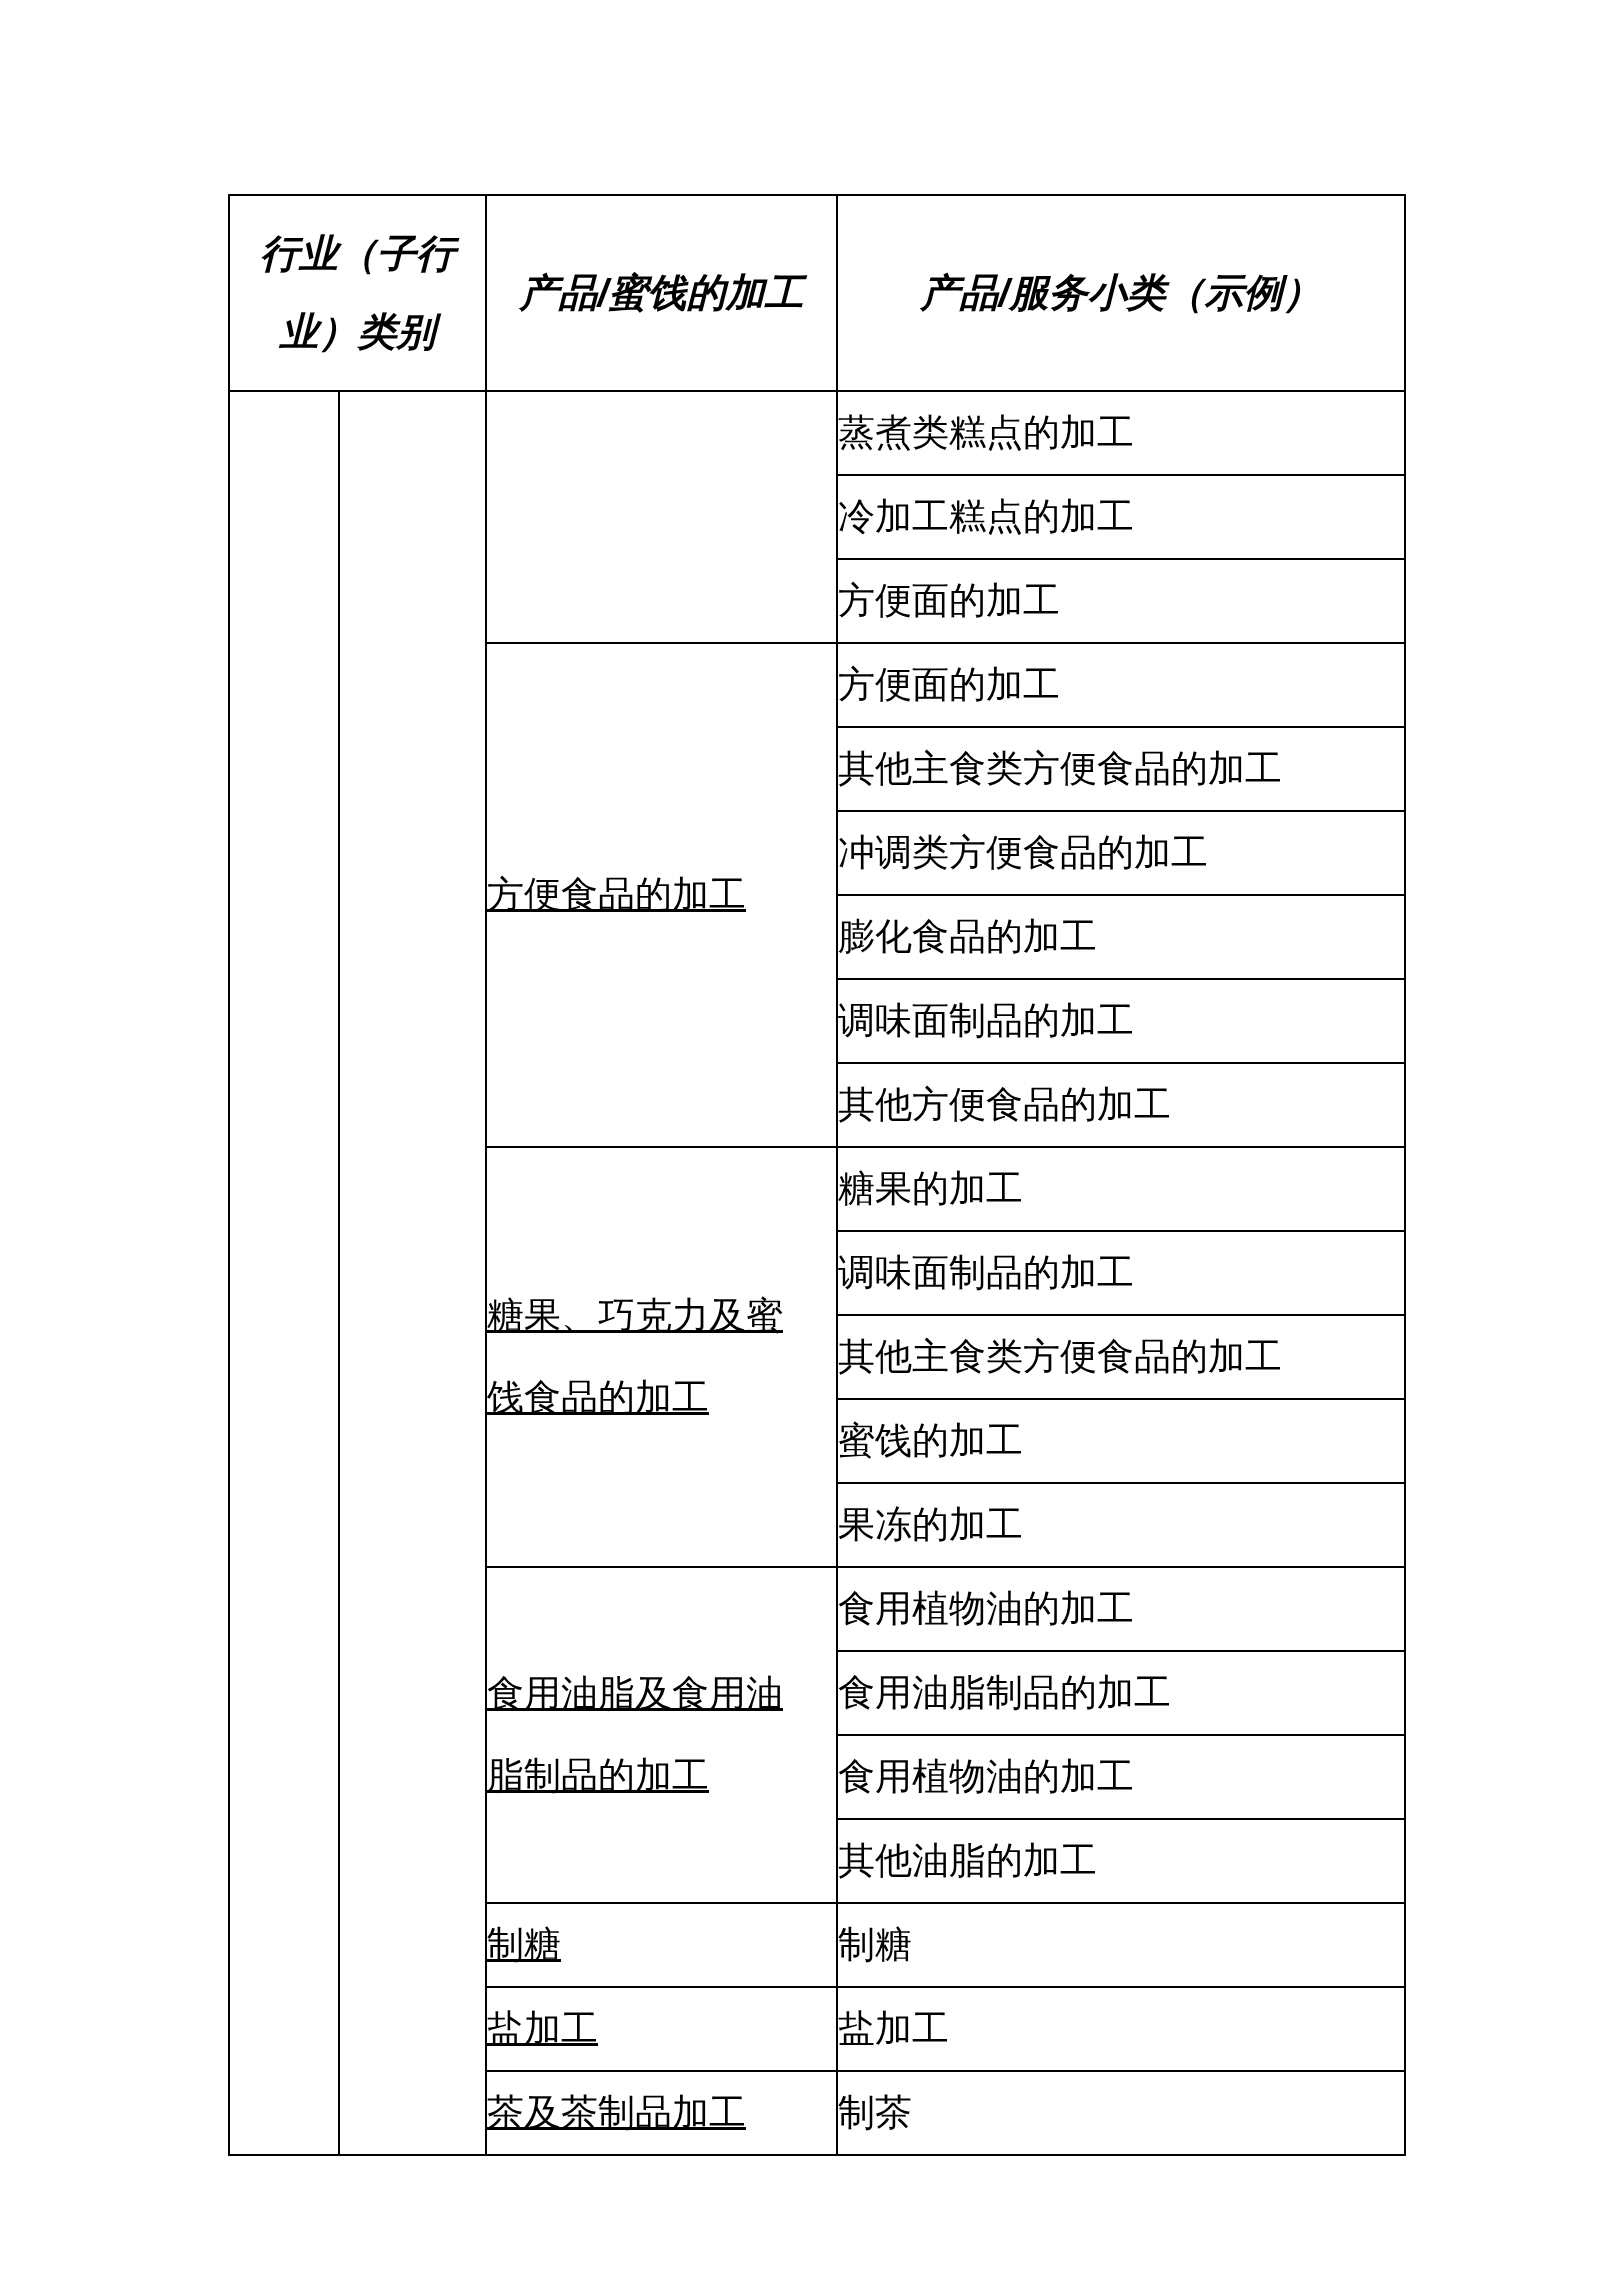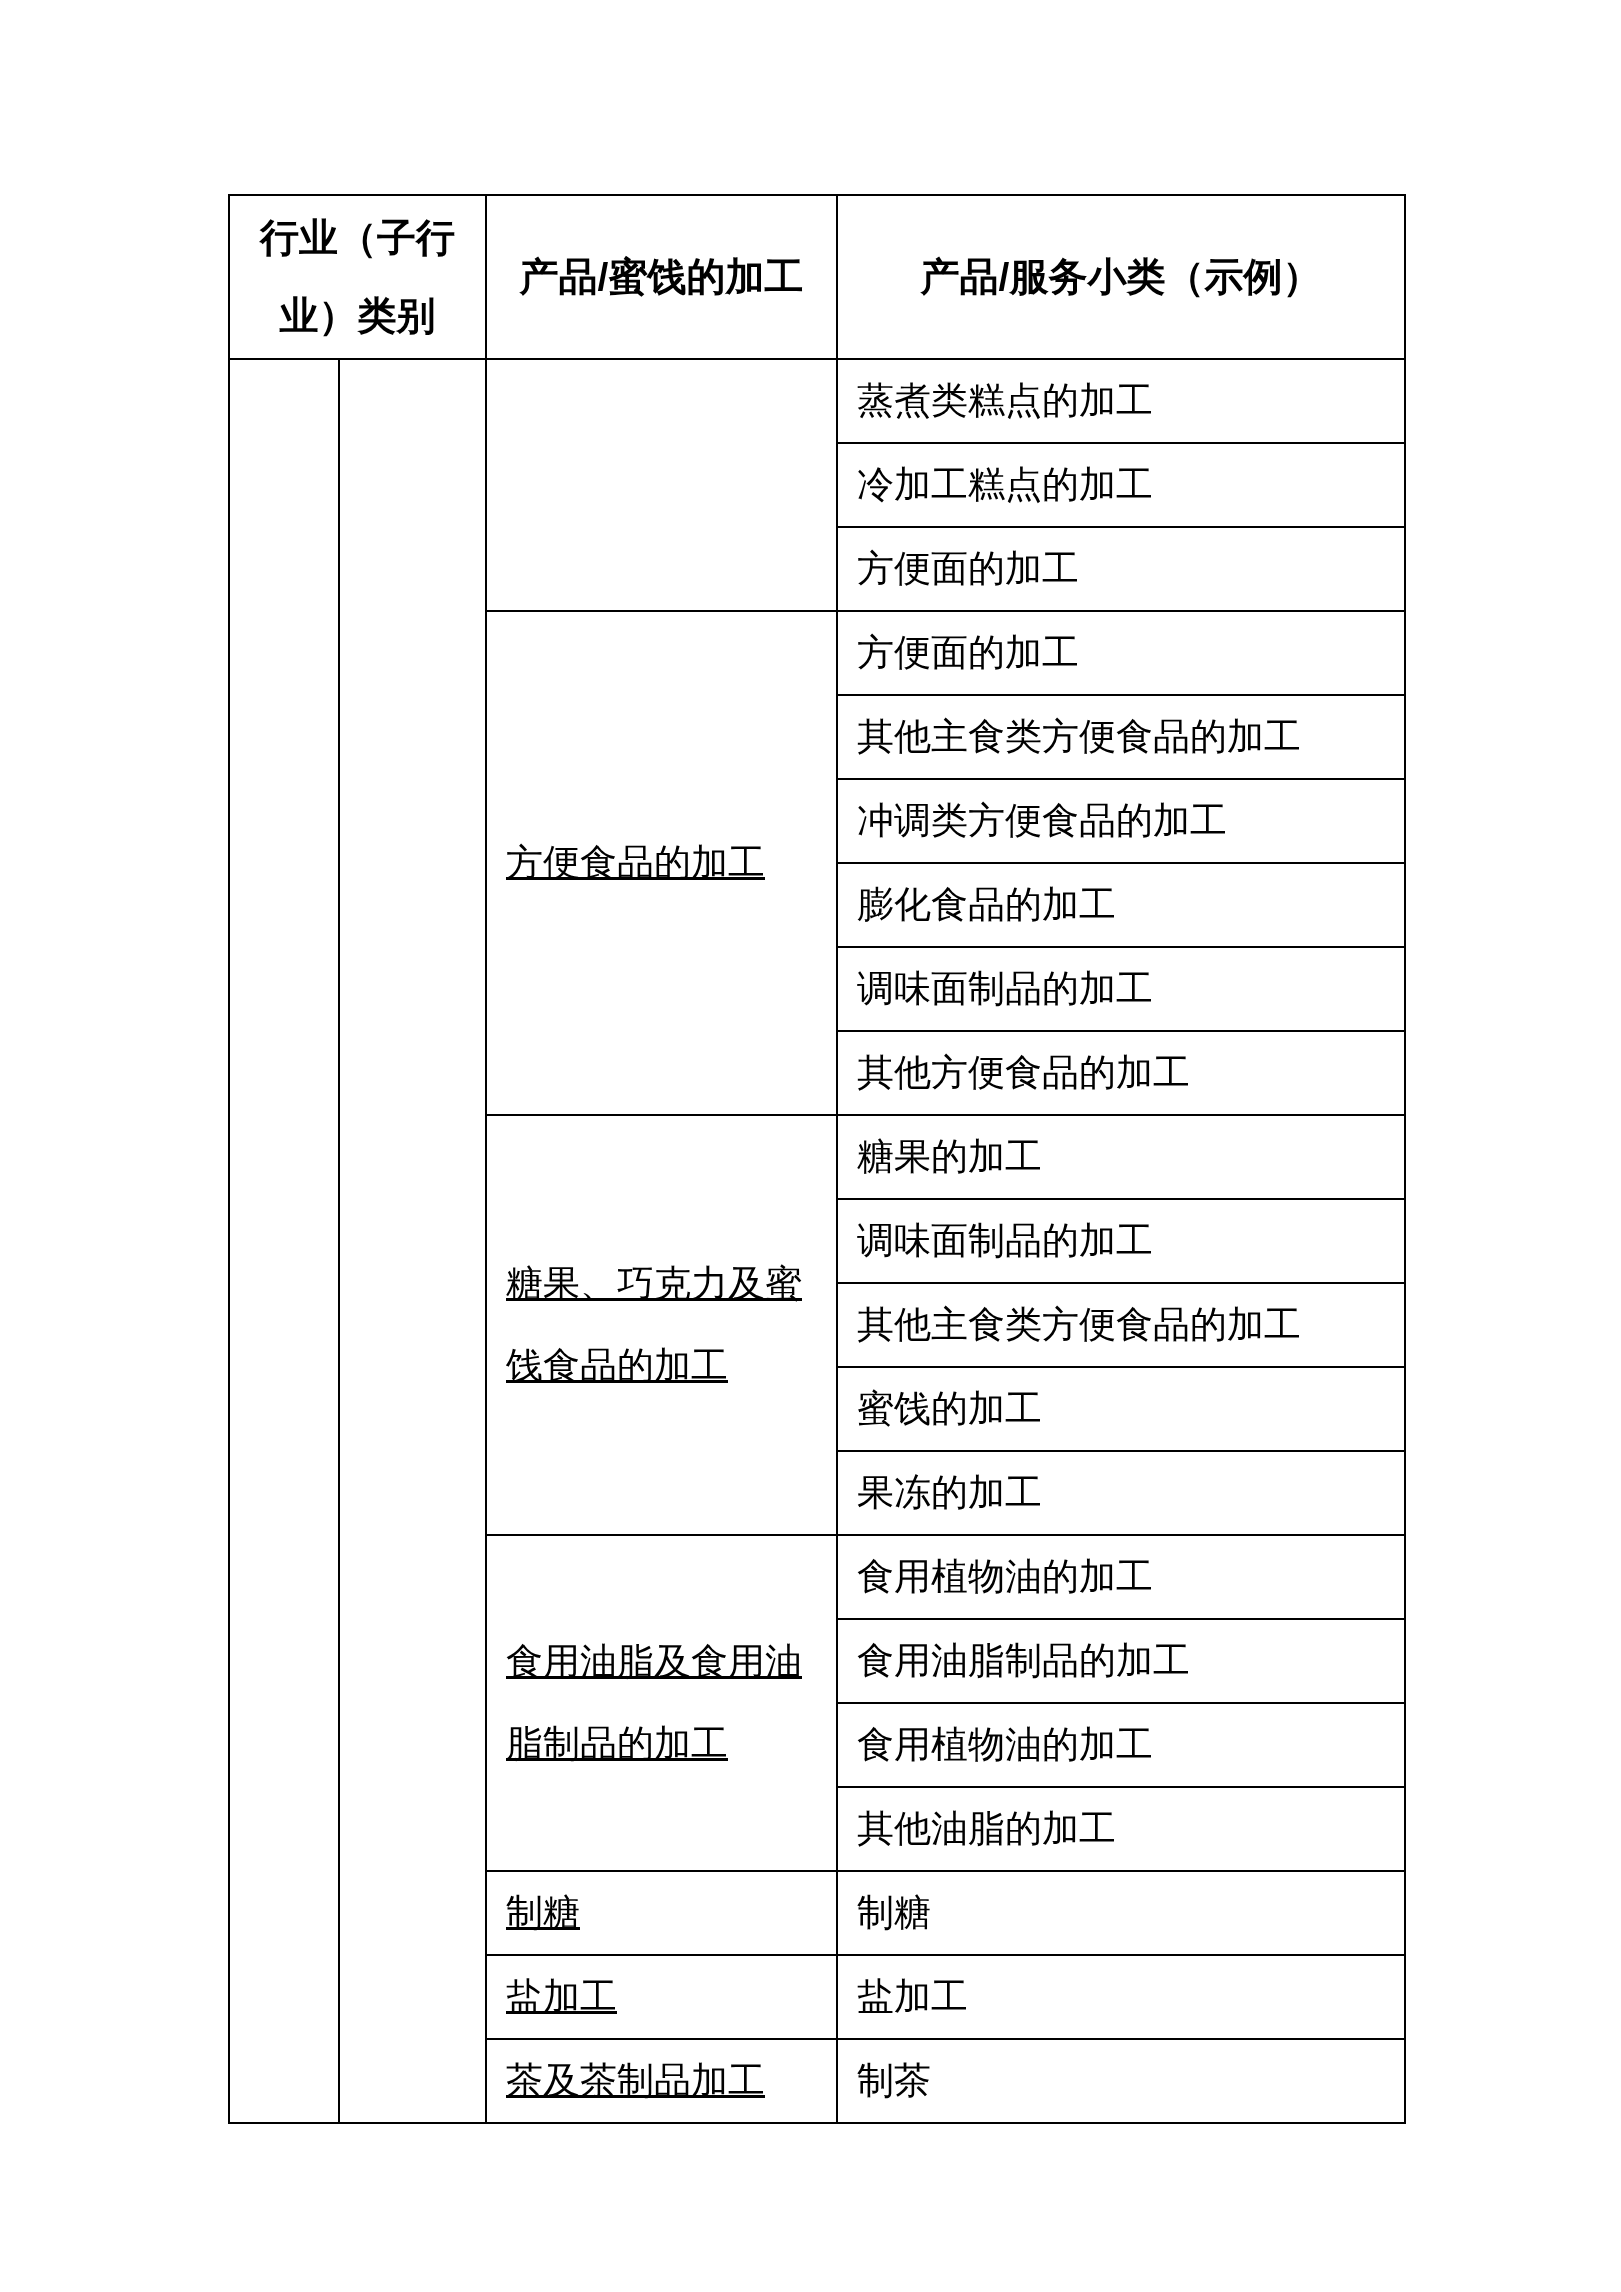--- a/index.html
+++ b/index.html
@@ -21,39 +21,39 @@
   }
   .doc-table td {
     border: 2.9px solid #000000;
     vertical-align: middle;
     overflow: hidden;
   }
   
   td.cell-a { border-right-width: 2px; }
   td.cell-b { border-left-width: 2px; }
 
-  tr.header-row { height: 164px; }
+  tr.header-row { height: 196px; font-style: italic; }
   tr.body-row   { height: 82px; }
 
   td.cell-head {
     font-family: "Liberation Sans", sans-serif;
     font-weight: bold;
     font-size: 39px;
     line-height: 78px;
     text-align: center;
   }
   .head-wrap-industry {
     width: 201px;
     margin: 0 auto;
     text-align: center;
   }
   td.cell-cat, td.cell-item {
     font-size: 37px;
     line-height: 82px;
-    padding-left: 19px;
+    padding-left: 0;
     text-align: left;
   }
   .cat-wrap { width: 306px; text-decoration: underline; }
   .item-wrap { white-space: nowrap; }
 </style>
 </head>
 <body>
 
 <table class="doc-table">
   <colgroup>

